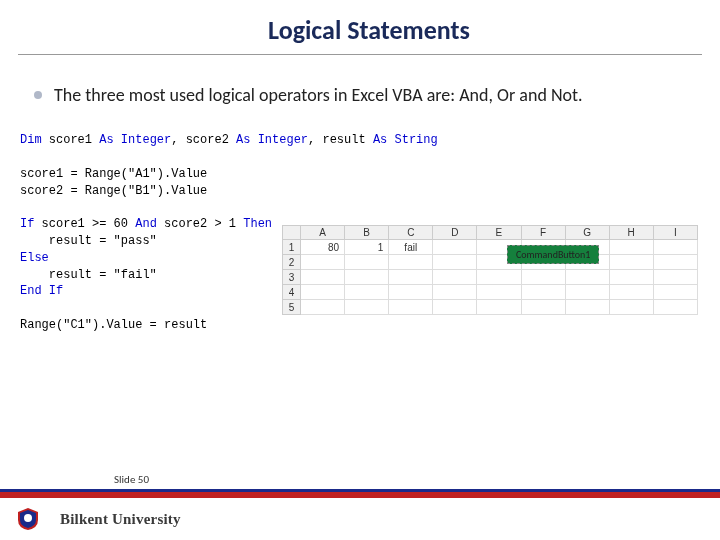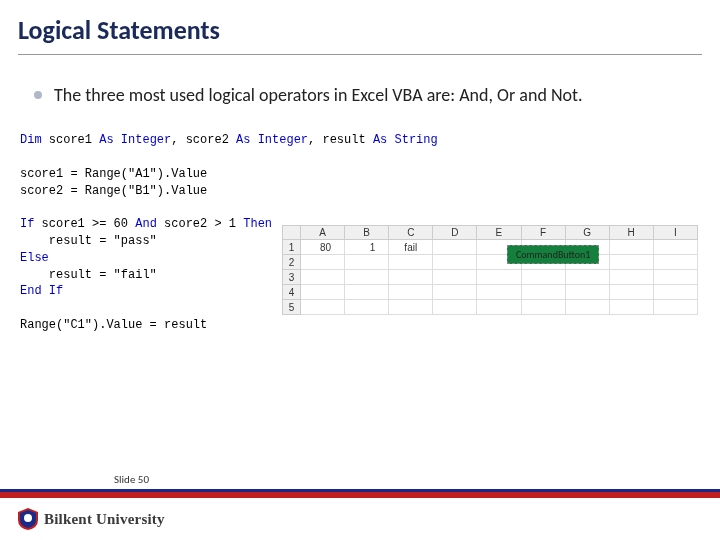--- a/index.html
+++ b/index.html
@@ -9,20 +9,21 @@
     background: #fff;
     font-family: Calibri, Arial, sans-serif;
     position: relative;
     overflow: hidden;
   }
   .title {
     font-size: 26px;
     font-weight: bold;
     color: #1a2a5a;
     padding: 14px 0 8px 18px;
+    text-align: center;
   }
   .title-divider {
     height: 1px;
     background: #999;
     margin: 0 18px 0 18px;
   }
   .content {
     padding: 28px 34px 0 34px;
   }
   .bullet-row {
@@ -76,21 +77,21 @@
     height: 14px;
     width: 44px;
   }
   .excel-fig th.rowhead {
     width: 18px;
   }
   .excel-fig td {
     border: 1px solid #ddd;
     height: 15px;
     text-align: right;
-    padding: 0 13px;
+    padding: 0 5px;
   }
   .excel-fig td.left { text-align: center; }
   .cmdbtn {
     position: absolute;
     left: 225px;
     top: 20px;
     padding: 2px 8px;
     font-size: 10px;
     background: #15803d;
     border: 1px dashed #888;
@@ -121,21 +122,21 @@
     font-size: 11px;
     color: #333;
     margin-left: 22px;
   }
   .logo-row {
     position: absolute;
     left: 18px;
     bottom: 10px;
     display: flex;
     align-items: center;
-    gap: 6px;
+    gap: 22px;
   }
   .logo-badge {
     width: 20px;
     height: 22px;
     position: relative;
   }
   .logo-badge svg { width: 100%; height: 100%; }
   .logo-text {
     font-family: Georgia, "Times New Roman", serif;
     font-weight: bold;

